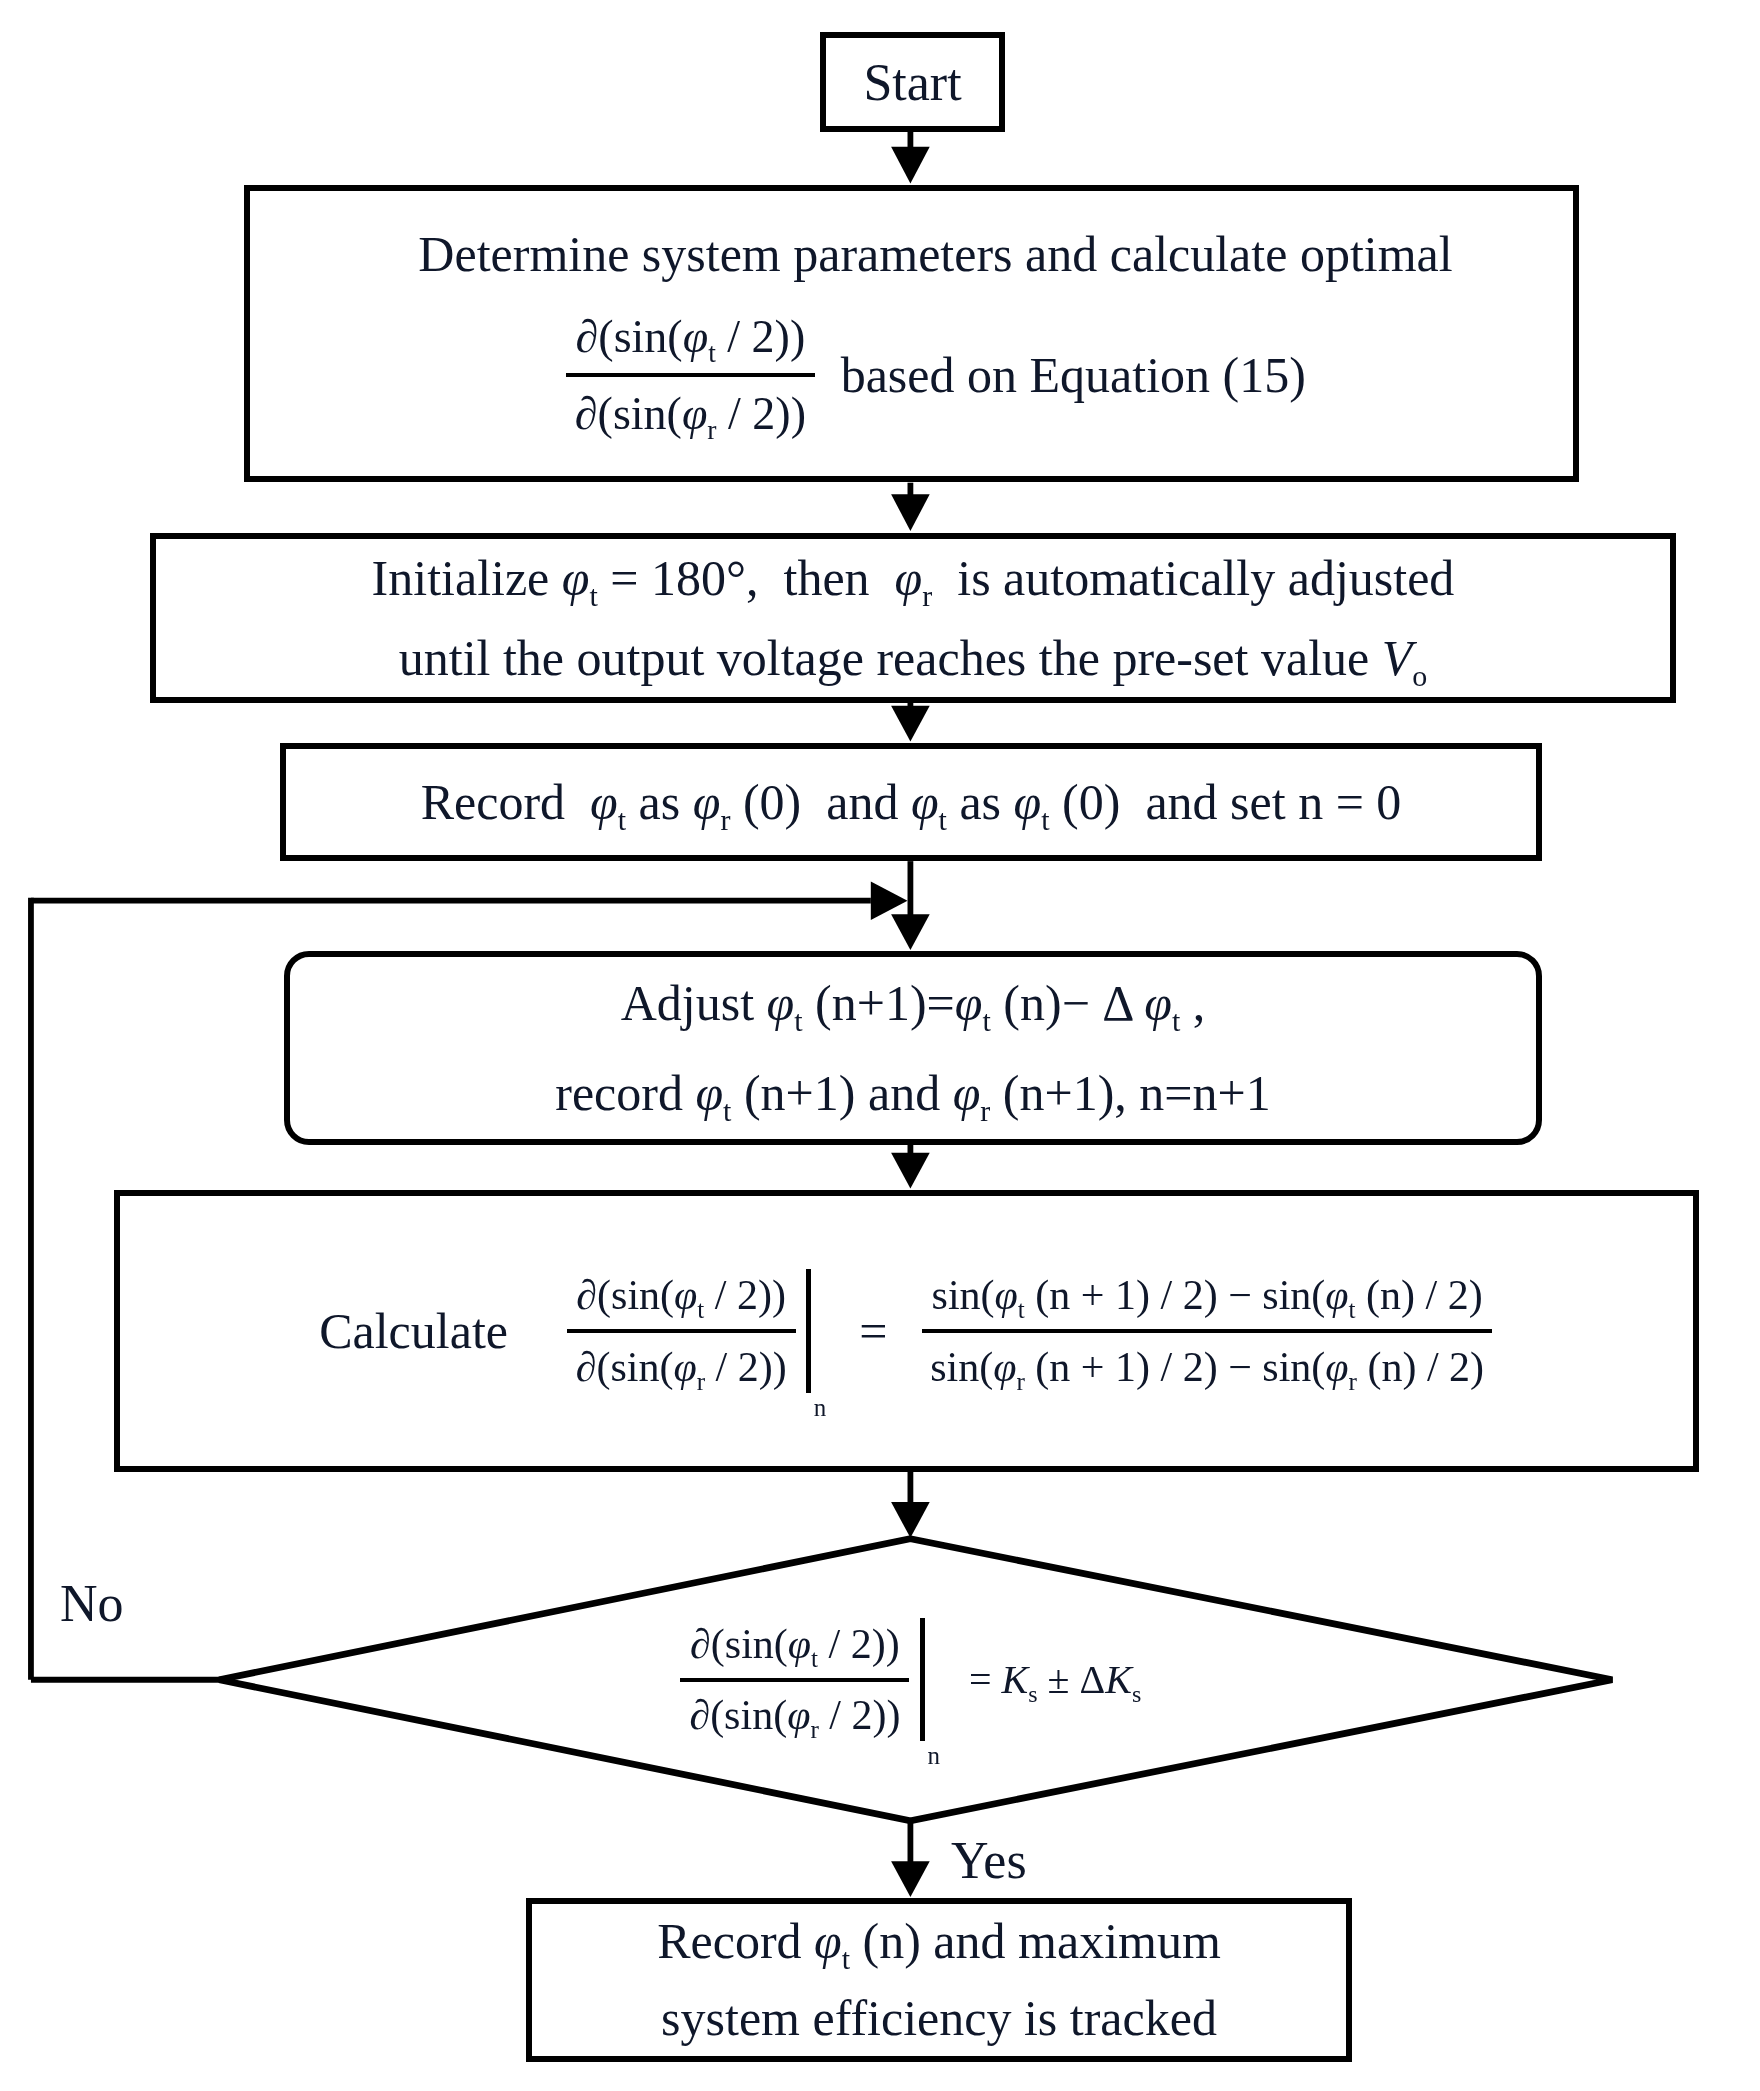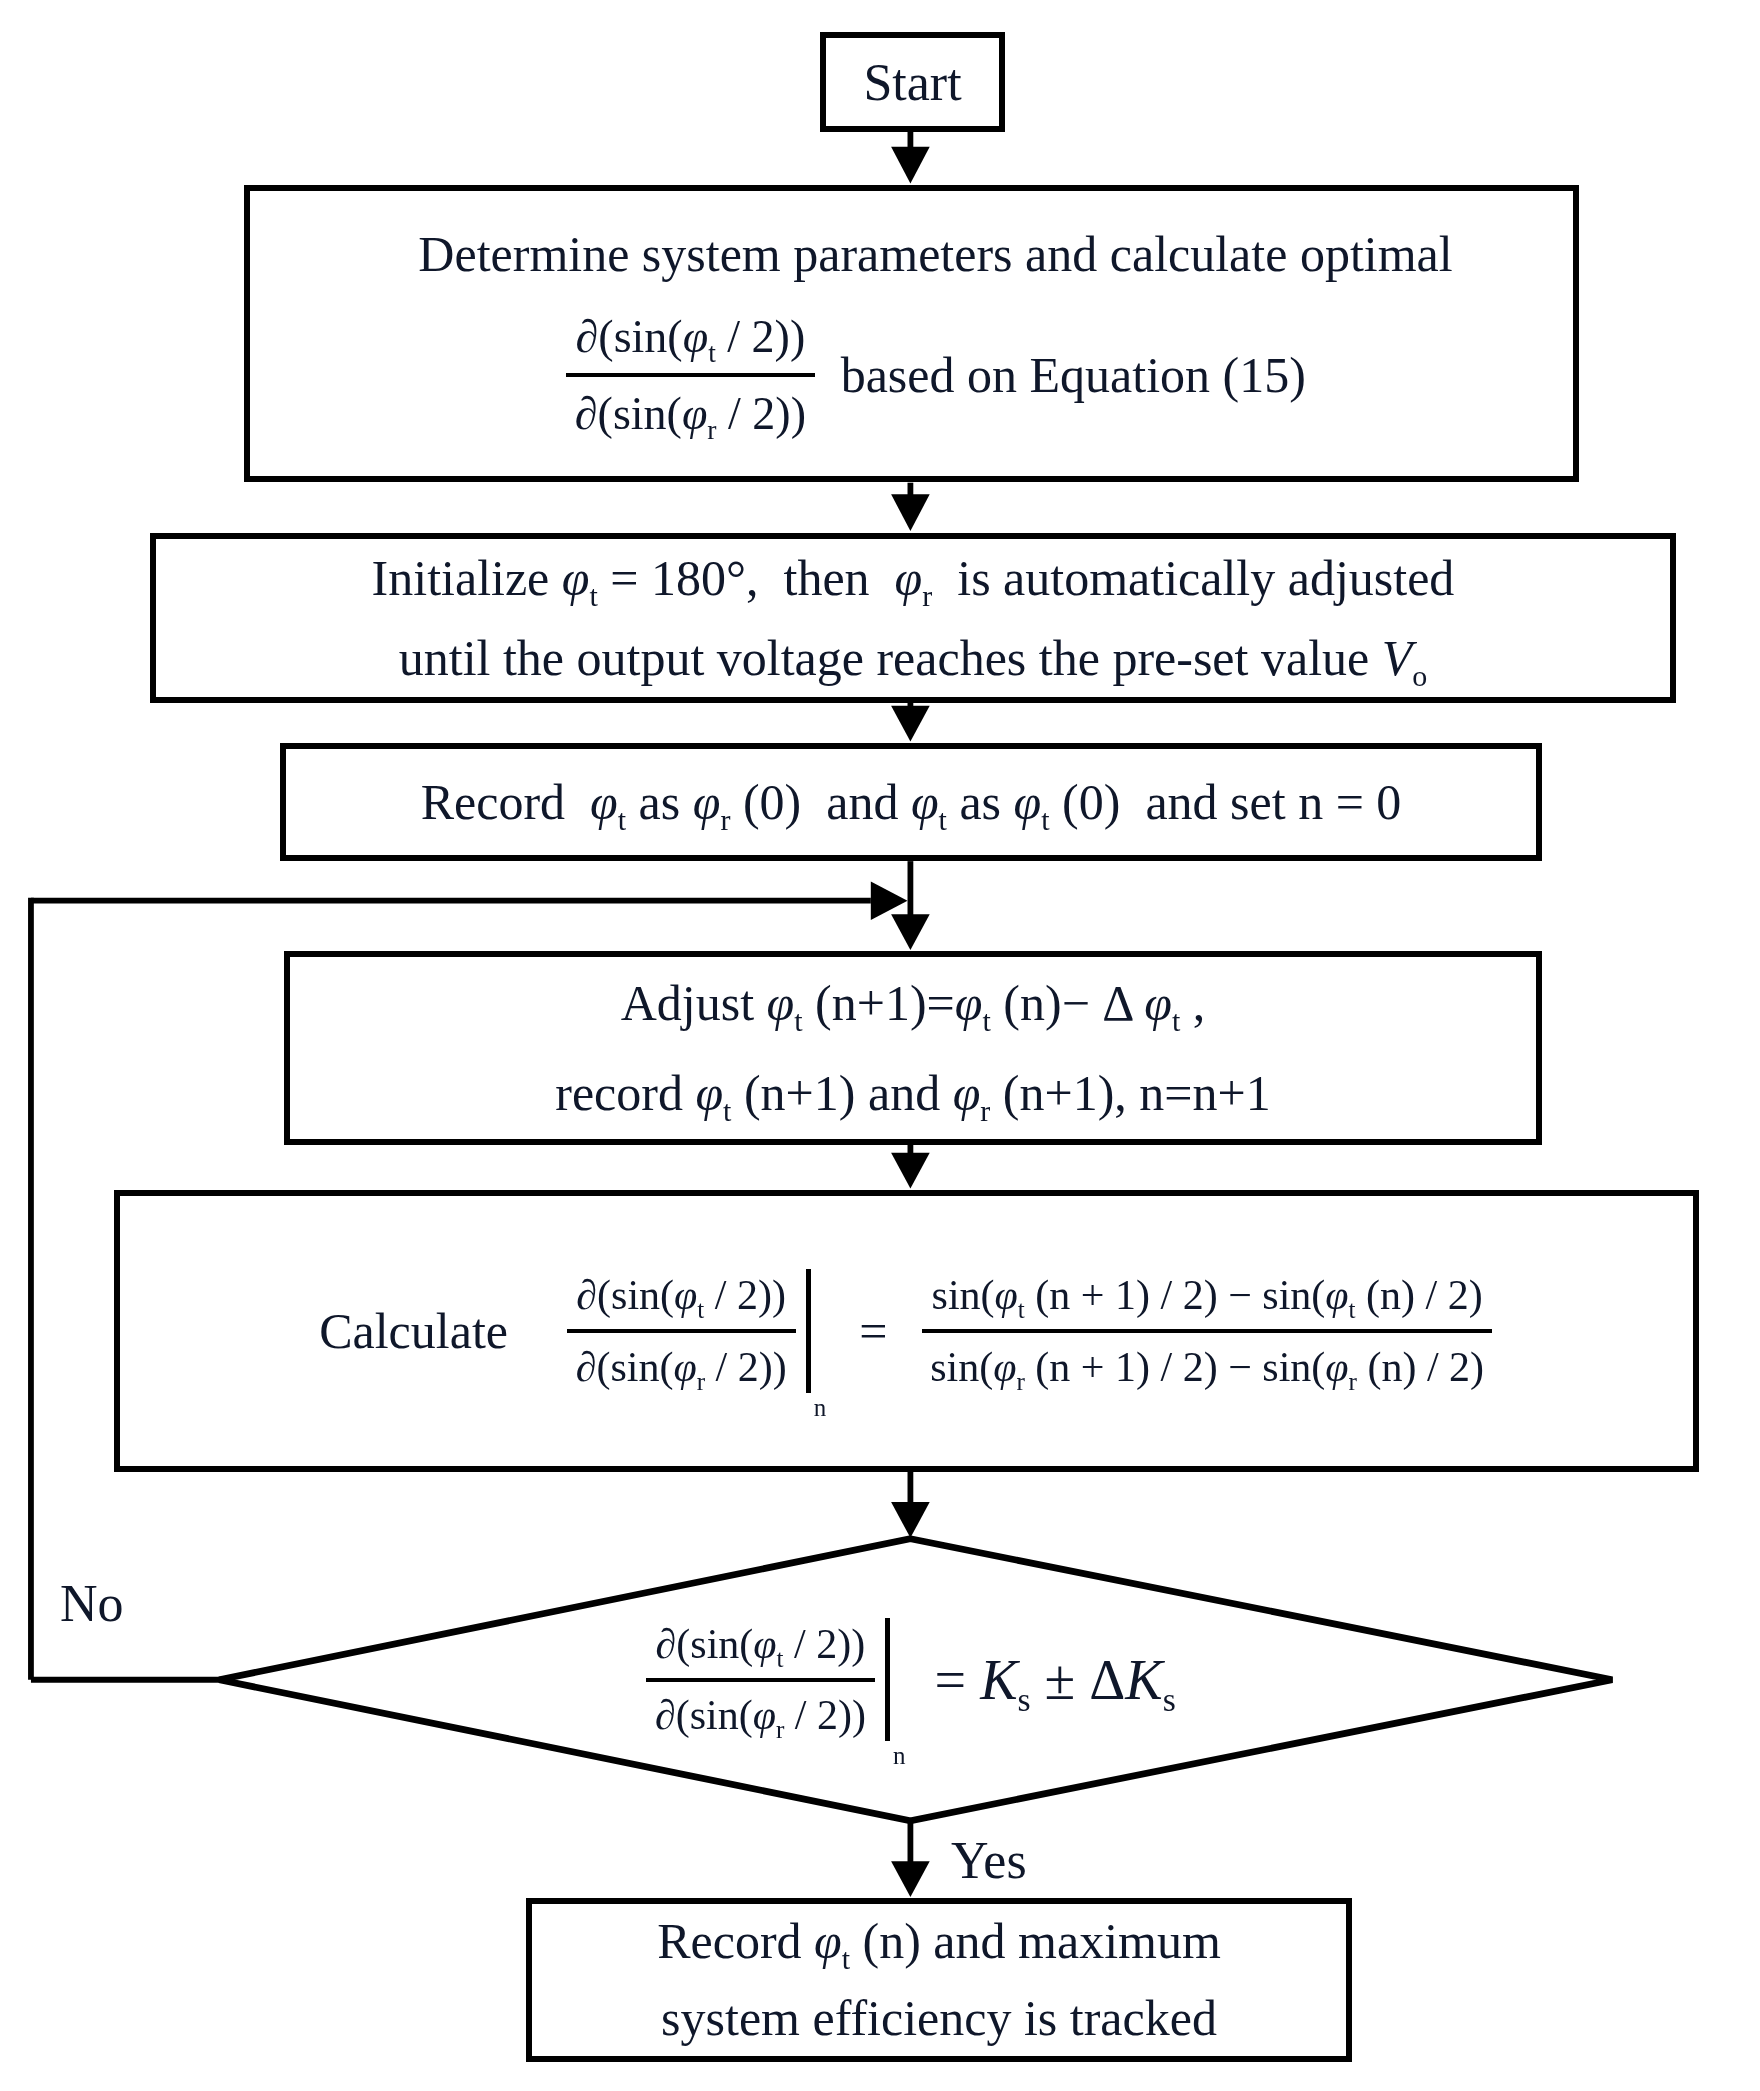--- a/index.html
+++ b/index.html
@@ -83,21 +83,21 @@
 
   <div class="box fs52" style="left:150px;top:533px;width:1526px;height:170px;line-height:1.6;">
     <div class="line"><span class="t">Initialize </span><span class="i t">φ</span><sub>t</sub><span class="t"> = 180°,  then  </span><span class="i t">φ</span><sub>r</sub><span class="t">  is automatically adjusted</span></div>
     <div class="line"><span class="t">until the output voltage reaches the pre-set value </span><span class="i t">V</span><sub>o</sub></div>
   </div>
 
   <div class="box fs52" style="left:280px;top:743px;width:1262px;height:118px;">
     <div class="line"><span class="t">Record  </span><span class="i t">φ</span><sub>t</sub><span class="t"> as </span><span class="i t">φ</span><sub>r</sub><span class="t"> (0)</span><span class="t">  and </span><span class="i t">φ</span><sub>t</sub><span class="t"> as </span><span class="i t">φ</span><sub>t</sub><span class="t"> (0)</span><span class="t">  and set n = 0</span></div>
   </div>
 
-  <div class="box fs52" style="left:284px;top:951px;width:1258px;height:194px;line-height:1.8;">
+  <div class="box fs52" style="left:284px;top:951px;width:1258px;height:194px;line-height:1.8;border-radius:25px;">
     <div class="line"><span class="t">Adjust </span><span class="i t">φ</span><sub>t</sub><span class="t"> (n+1)=</span><span class="i t">φ</span><sub>t</sub><span class="t"> (n)− Δ </span><span class="i t">φ</span><sub>t</sub><span class="t"> ,</span></div>
     <div class="line"><span class="t">record </span><span class="i t">φ</span><sub>t</sub><span class="t"> (n+1) and </span><span class="i t">φ</span><sub>r</sub><span class="t"> (n+1), n=n+1</span></div>
   </div>
 
   <div class="box" style="left:114px;top:1190px;width:1585px;height:282px;">
     <div class="row" style="column-gap:33px;font-size:42px;">
       <span class="t fs52" style="margin-right:25px;">Calculate</span>
       <span class="eval">
         <span class="frac">
           <span class="num"><span class="t">∂(sin(</span><span class="i t">φ</span><sub>t</sub><span class="t"> / 2))</span></span>
@@ -116,21 +116,21 @@
 
   <div style="position:absolute;left:386px;top:1554px;width:1049px;height:251px;display:flex;align-items:center;justify-content:center;column-gap:29px;font-size:42px;text-align:center;">
     <span class="eval">
       <span class="frac">
         <span class="num"><span class="t">∂(sin(</span><span class="i t">φ</span><sub>t</sub><span class="t"> / 2))</span></span>
         <span class="den"><span class="t">∂(sin(</span><span class="i t">φ</span><sub>r</sub><span class="t"> / 2))</span></span>
       </span>
       <span class="bar"></span>
       <sub class="evn">n</sub>
     </span>
-    <span class="line" style="font-size:56px;"><span class="t">= </span><span class="i t">K</span><sub>s</sub><span class="t"> ± Δ</span><span class="i t">K</span><sub>s</sub></span>
+    <span class="line" style="font-size:40px;"><span class="t">= </span><span class="i t">K</span><sub>s</sub><span class="t"> ± Δ</span><span class="i t">K</span><sub>s</sub></span>
   </div>
 
   <div class="box fs52" style="left:526px;top:1898px;width:826px;height:164px;line-height:1.55;">
     <div class="line"><span class="t">Record </span><span class="i t">φ</span><sub>t</sub><span class="t"> (n) and maximum</span></div>
     <div class="line"><span class="t">system efficiency is tracked</span></div>
   </div>
 
   <div class="floating-label" style="left:60px;top:1574px;">No</div>
   <div class="floating-label" style="left:951px;top:1831px;">Yes</div>
 

